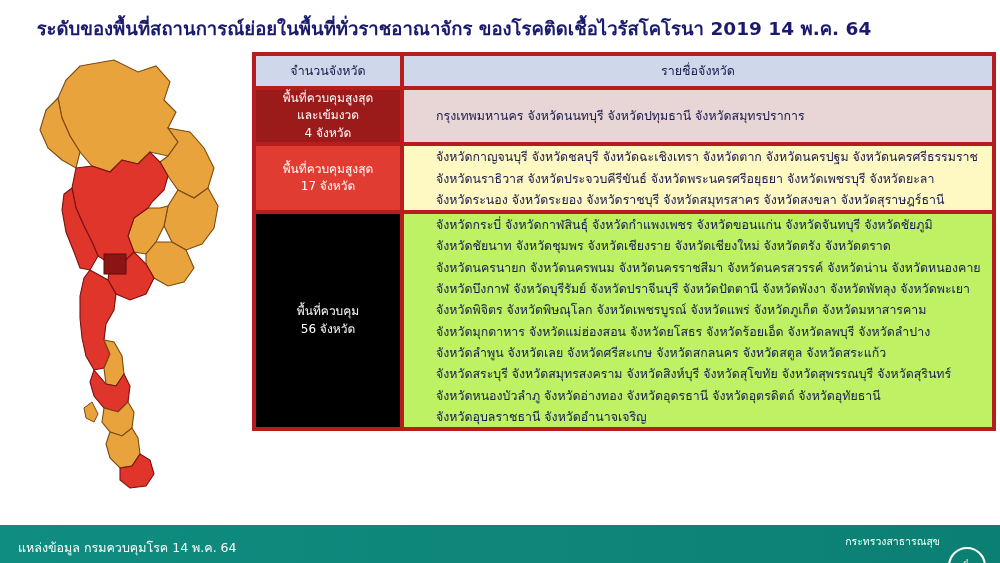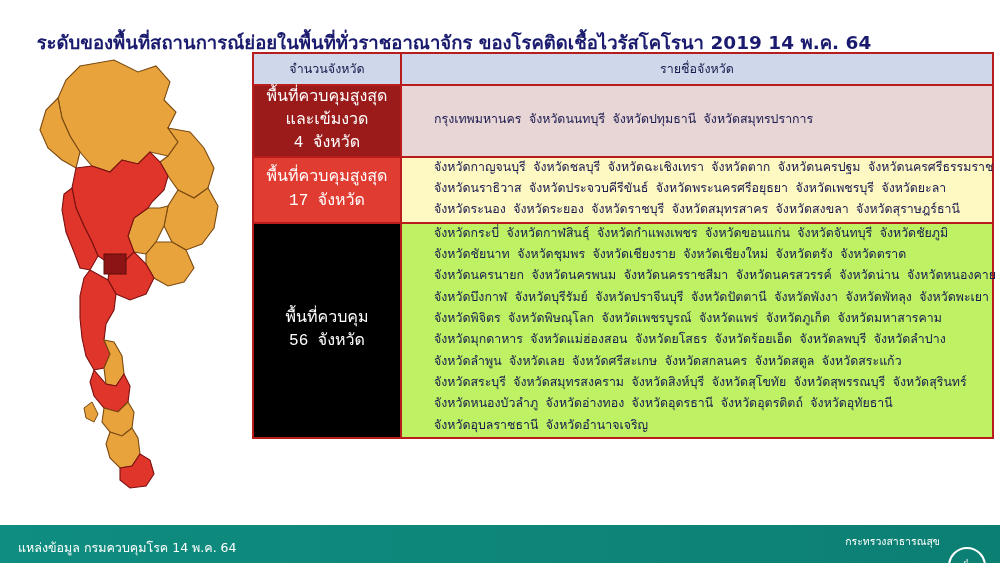--- a/index.html
+++ b/index.html
@@ -11,21 +11,21 @@
     height: 563px;
     background: #ffffff;
     font-family: "DejaVu Sans", "Liberation Sans", sans-serif;
     overflow: hidden;
     position: relative;
   }
 
   
   .slide-title {
     position: absolute;
-    top: 28px;
+    top: 14px;
     left: 0;
     width: 908px;
     text-align: center;
     font-size: 18.5px;
     font-weight: bold;
     color: #1a1a6e;
     letter-spacing: 0;
     white-space: nowrap;
   }
 
@@ -49,40 +49,39 @@
   
   .table {
     position: absolute;
     left: 252px;
     top: 52px;
     width: 740px;
     border-collapse: collapse;
     table-layout: fixed;
   }
   .table td, .table th {
-    border: 2px solid #b91c1c;
+    border: 4px solid #b91c1c;
     vertical-align: middle;
     padding: 0;
-    font-family: Liberation Mono, monospace;
   }
   .hdr {
     background: #cfd8ea;
     color: #1a1a4e;
     font-size: 12.5px;
     font-weight: normal;
     text-align: center;
     height: 30px;
     border: 1px solid #9aa7c4;
   }
   .hdr.left-hdr { width: 148px; }
 
   .cat-cell {
     text-align: center;
     color: #ffffff;
-    font-size: 16px;
+    font-size: 12px;
     line-height: 1.45;
     padding: 4px 2px;
   }
   .list-cell {
     font-size: 12.4px;
     line-height: 1.72;
     color: #1a1a4e;
     padding: 6px 8px 6px 10px;
   }
 

